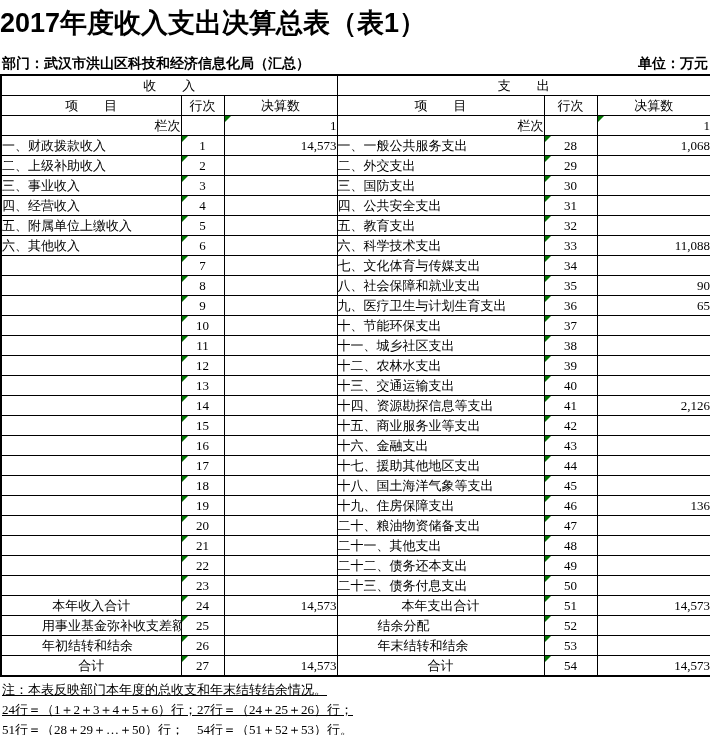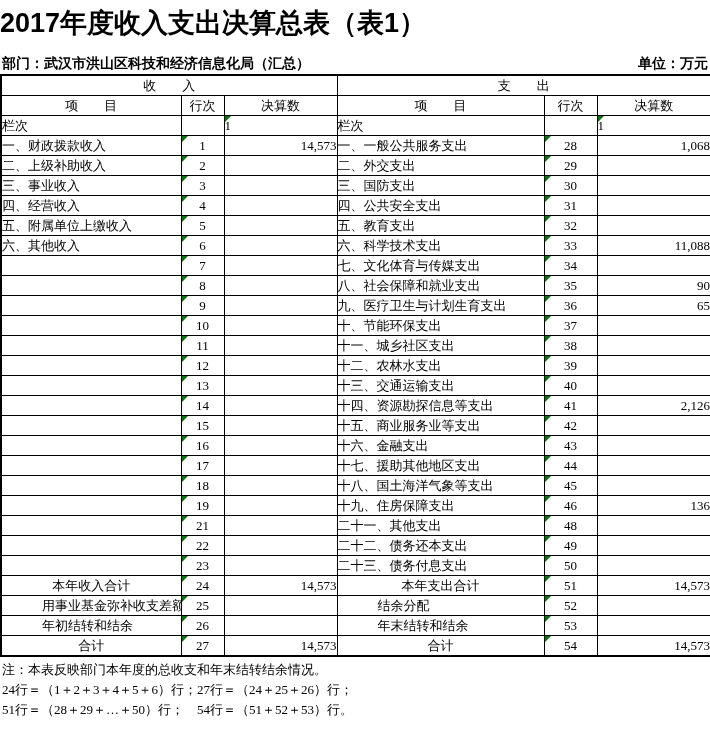--- a/index.html
+++ b/index.html
@@ -44,34 +44,34 @@
     overflow: hidden;
     position: relative;
   }
   td.sec-header { text-align: center; font-size: 14px; }
   td.col-header { text-align: center; }
   td.item   { text-align: left; padding-left: 4px; }
   td.item.center { text-align: center; padding-left: 0; margin-left: 22px; }
   td.item.indent { padding-left: 40px; }
   td.rowno  { text-align: center; }
   td.amount { text-align: right; padding-right: 4px; }
-  td.lanci  { text-align: left; padding-left: 0; }
+  td.lanci  { text-align: right; padding-left: 0; }
   .tri {
     position: absolute;
     top: 0; left: 0;
     width: 0; height: 0;
     border-top: 6px solid #007300;
     border-right: 6px solid transparent;
   }
   .notes {
     padding: 3px 2px 0 2px;
     font-family: "Liberation Serif", serif;
     font-size: 13px;
   }
-  .notes div { line-height: 20px; white-space: nowrap; }
+  .notes div { line-height: 20px; white-space: nowrap; text-decoration: underline; }
 </style>
 </head>
 <body>
 
 <h1 class="title">2017年度收入支出决算总表（表1）</h1>
 
 <div class="meta">
   <span>部门：武汉市洪山区科技和经济信息化局（汇总）</span>
   <span>单位：万元</span>
 </div>
@@ -253,20 +253,28 @@
       <tr>
         <td class="item "><span></span></td>
         <td class="rowno"><span class="tri"></span><span>19</span></td>
         <td class="amount"><span></span></td>
         <td class="item "><span>十九、住房保障支出</span></td>
         <td class="rowno"><span class="tri"></span><span>46</span></td>
         <td class="amount"><span>136</span></td>
       </tr>
       <tr>
         <td class="item "><span></span></td>
+        <td class="rowno"><span class="tri"></span><span>20</span></td>
+        <td class="amount"><span></span></td>
+        <td class="item "><span>二十、粮油物资储备支出</span></td>
+        <td class="rowno"><span class="tri"></span><span>47</span></td>
+        <td class="amount"><span></span></td>
+      </tr>
+      <tr>
+        <td class="item "><span></span></td>
         <td class="rowno"><span class="tri"></span><span>21</span></td>
         <td class="amount"><span></span></td>
         <td class="item "><span>二十一、其他支出</span></td>
         <td class="rowno"><span class="tri"></span><span>48</span></td>
         <td class="amount"><span></span></td>
       </tr>
       <tr>
         <td class="item "><span></span></td>
         <td class="rowno"><span class="tri"></span><span>22</span></td>
         <td class="amount"><span></span></td>

